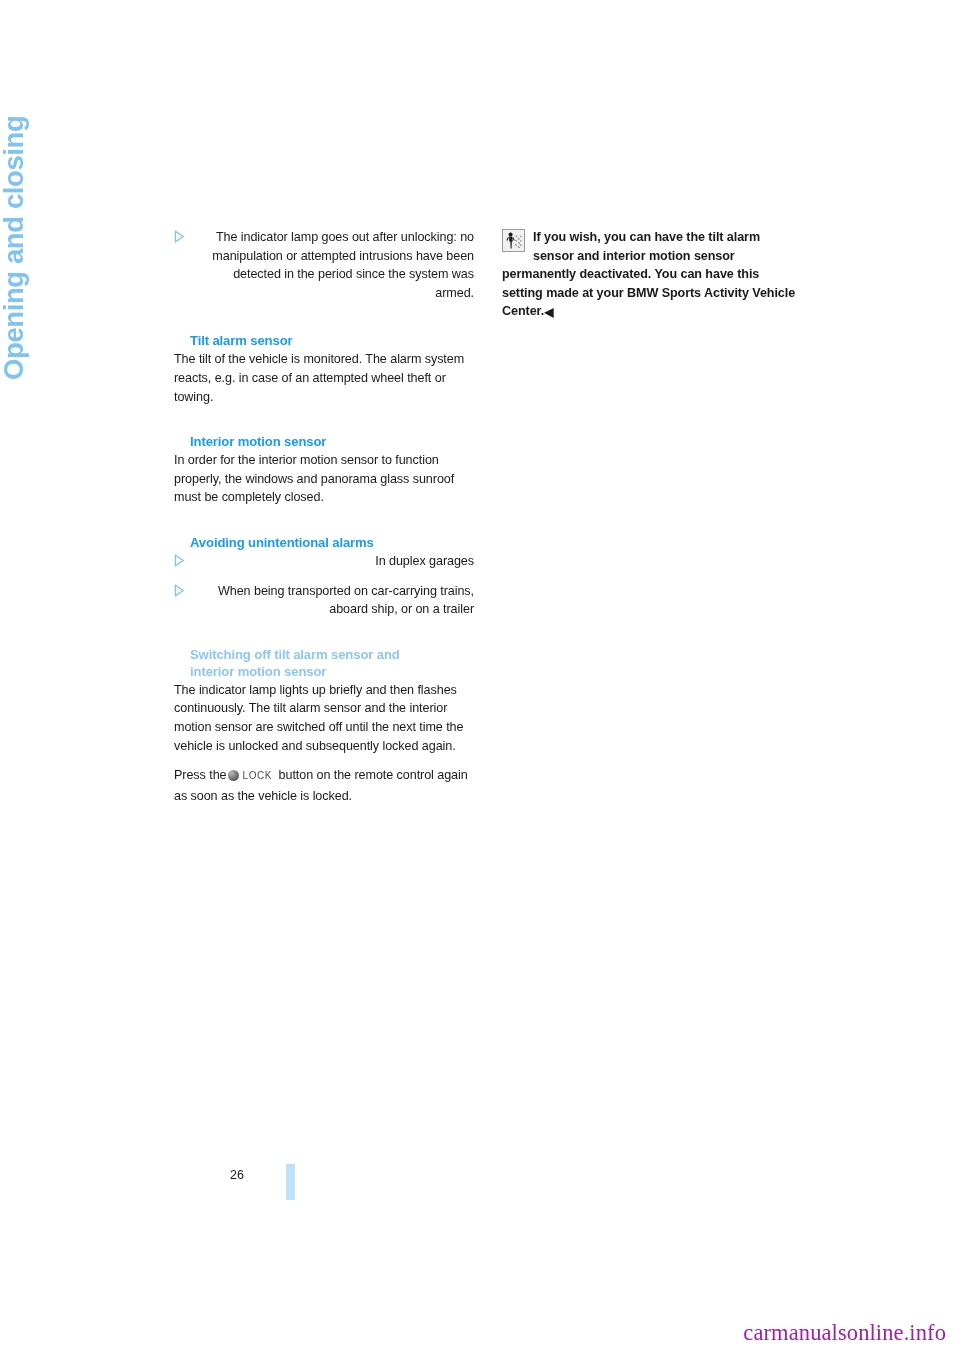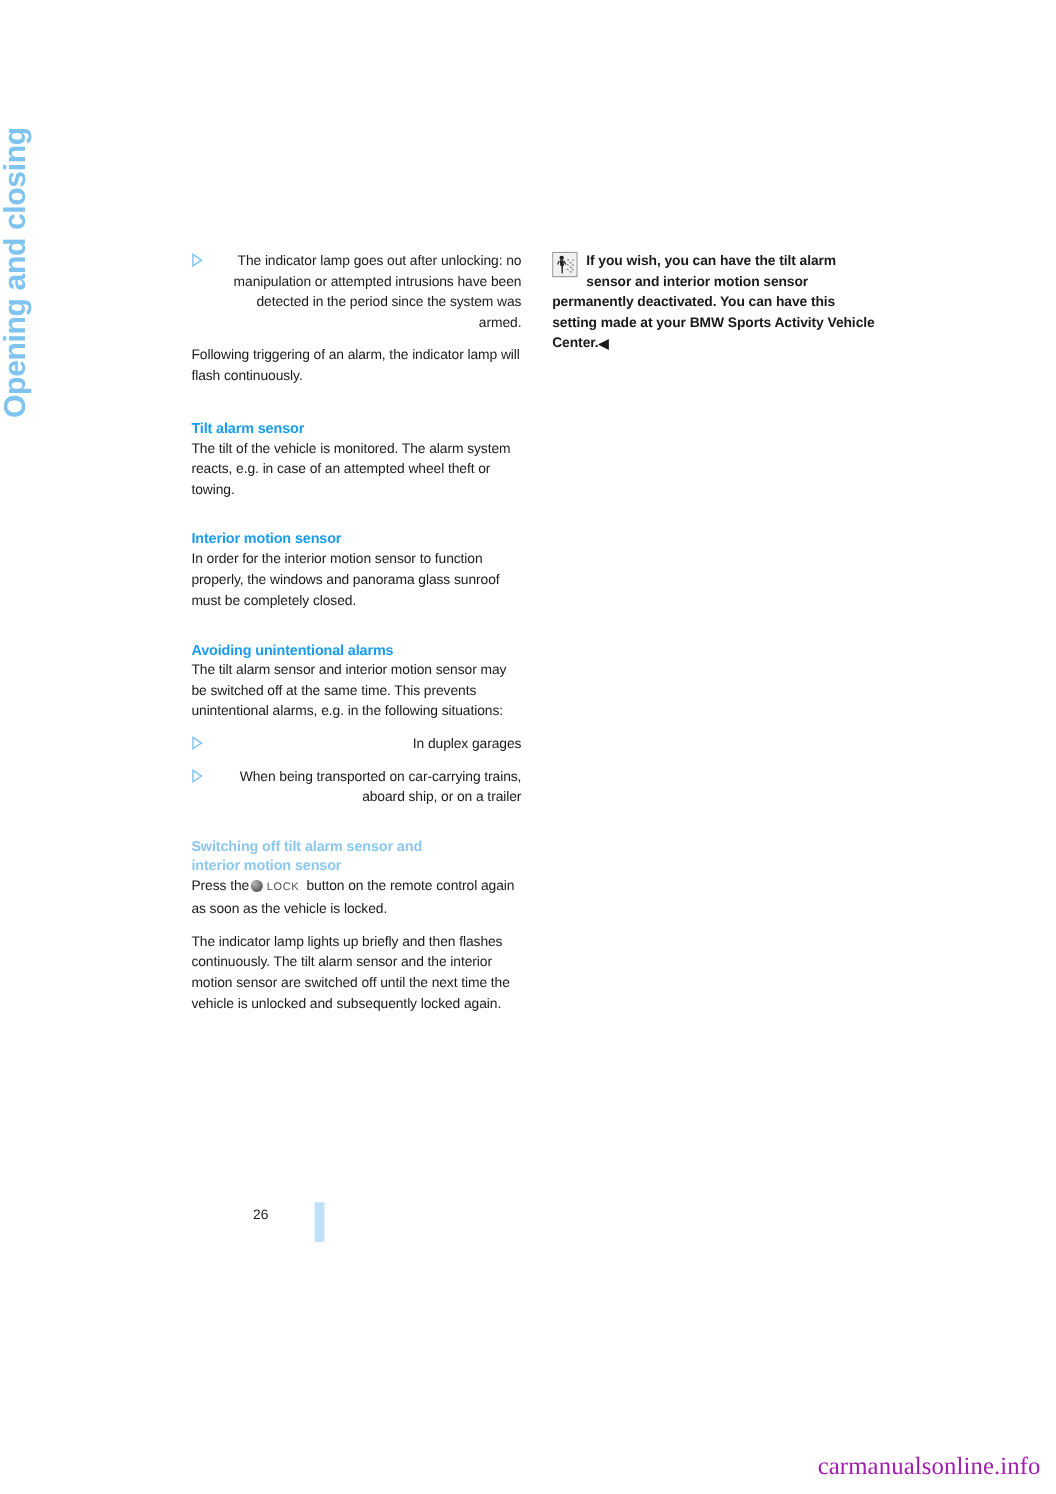--- a/index.html
+++ b/index.html
@@ -78,21 +78,21 @@
     position: absolute;
     left: 0px;
     top: 2px;
     width: 11px;
     height: 13px;
     display: block;
   }
 
   
   h2.head {
-    margin: 0 0 1px 0;
+    margin: 0 0 1px 16px;
     padding: 0;
     font-size: 13.1px;
     line-height: 17px;
     font-weight: bold;
     color: #179cf0;
     letter-spacing: -0.12px;
   }
   h2.head.light { color: #8cc7ee; }
   .sec-gap { height: 19px; }
   .sec-gap-sm { height: 16px; }
@@ -138,21 +138,21 @@
   .endmark {
     font-size: 12px;
     line-height: 1;
     vertical-align: -1px;
   }
 
   
   .footer {
     position: absolute;
     left: 174px;
-    top: 1097px;
+    top: 1168px;
     width: 640px;
     height: 48px;
   }
   .footer .pageno {
     position: absolute;
     left: 56px;
     top: 0px;
     font-size: 12.5px;
     color: #1a1a1a;
     letter-spacing: 0px;
@@ -193,36 +193,34 @@
     <div class="bullet">
       <span class="tri">
         <svg width="11" height="13" viewBox="0 0 11 13">
           <path d="M1.4 1.3 L9.2 6.5 L1.4 11.7 Z" fill="none" stroke="#7fc3f0" stroke-width="1.3"></path>
         </svg>
       </span>
       <span>The indicator lamp goes out after unlocking: no manipulation or attempted intrusions have been detected in the period since the system was armed.</span>
     </div>
 
 
-    <p class="para">Following triggering of an alarm, the indicator lamp will flash continuously.</p>
 
     <div class="sec-gap"></div>
 
     <h2 class="head">Tilt alarm sensor</h2>
     <p class="para">The tilt of the vehicle is monitored. The alarm system reacts, e.g. in case of an attempted wheel theft or towing.</p>
 
     <div class="sec-gap-sm"></div>
 
     <h2 class="head">Interior motion sensor</h2>
     <p class="para">In order for the interior motion sensor to function properly, the windows and panorama glass sunroof must be completely closed.</p>
 
     <div class="sec-gap-sm"></div>
 
     <h2 class="head">Avoiding unintentional alarms</h2>
-    <p class="para">The tilt alarm sensor and interior motion sensor may be switched off at the same time. This prevents unintentional alarms, e.g. in the following situations:</p>
 
     <div class="bullet">
       <span class="tri">
         <svg width="11" height="13" viewBox="0 0 11 13">
           <path d="M1.4 1.3 L9.2 6.5 L1.4 11.7 Z" fill="none" stroke="#7fc3f0" stroke-width="1.3"></path>
         </svg>
       </span>
       <span>In duplex garages</span>
     </div>
 
@@ -236,23 +234,23 @@
     </div>
 
 
     <div class="sec-gap-sm"></div>
 
     <h2 class="head light">
       <span>Switching off tilt alarm sensor and</span><br>
       <span>interior motion sensor</span>
     </h2>
 
+    <p class="para">The indicator lamp lights up briefly and then flashes continuously. The tilt alarm sensor and the interior motion sensor are switched off until the next time the vehicle is unlocked and subsequently locked again.</p>
+
     <p class="para"><span>Press the</span><span class="lock-key"><span class="ball"></span><span class="lbl">LOCK</span></span> <span>button on the remote control again as soon as the vehicle is locked.</span></p>
-
-    <p class="para">The indicator lamp lights up briefly and then flashes continuously. The tilt alarm sensor and the interior motion sensor are switched off until the next time the vehicle is unlocked and subsequently locked again.</p>
   </div>
 
   <div class="col col-right">
     <div class="picto">
       <svg width="21" height="21" viewBox="0 0 21 21">
         <rect x="0" y="0" width="21" height="21" fill="#f1f1f1"></rect>
         <g fill="#1d1d1d">
           <circle cx="7.6" cy="4.4" r="2.0"></circle>
           <path d="M6.0 6.6 h3.2 l0.6 5.0 h-1.0 l-0.2 7.0 h-1.0 l-0.3 -7.0 h-1.0 z"></path>
           <path d="M5.0 6.9 l-1.6 3.4 0.95 0.45 1.5 -3.2 z"></path>

